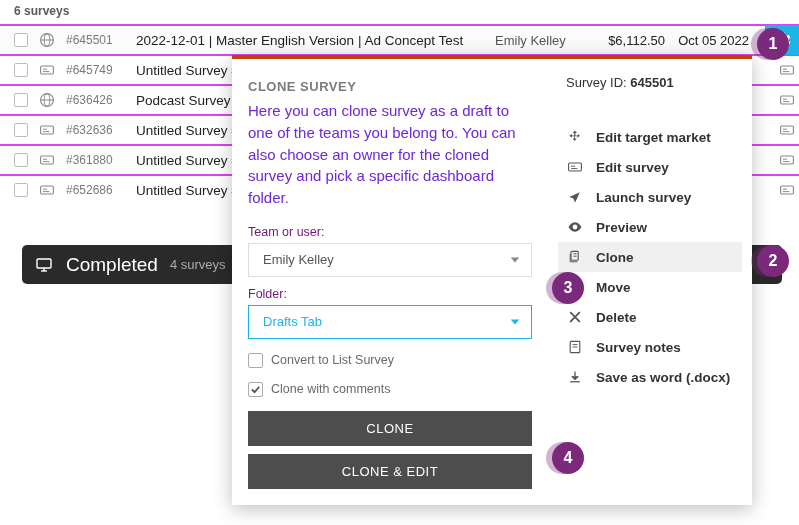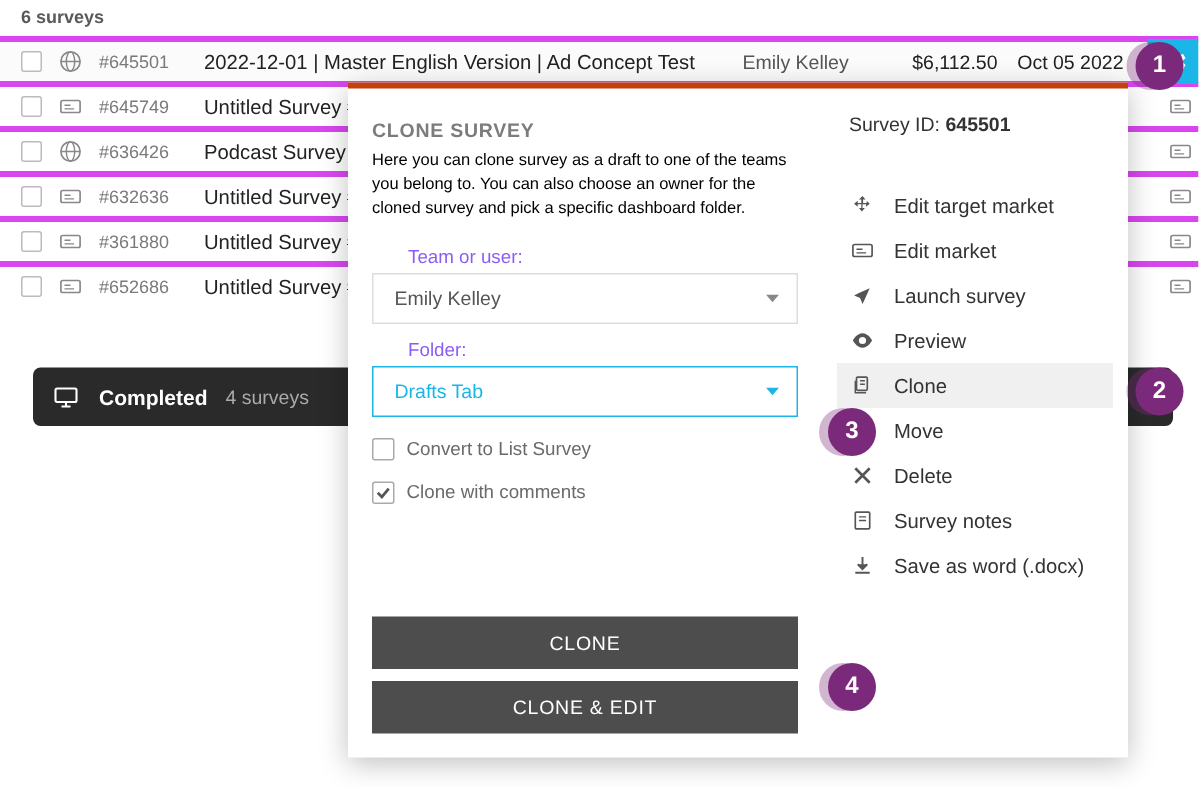--- a/index.html
+++ b/index.html
@@ -17,21 +17,21 @@
     padding: 4px 10px 6px 14px;
     font-weight: 600;
     color: #5a5a5a;
     font-size: 12px;
   }
 
   .row {
     display: flex;
     align-items: center;
     height: 30px;
-    border-top: 4px solid #d946ef;
+    border-top: 2px solid #d946ef;
     padding-left: 14px;
     gap: 10px;
     color: #444;
   }
   .row.highlight { background: #fbfbfb; }
   .chk {
     width: 14px; height: 14px;
     border: 1px solid #bbb;
     border-radius: 2px;
     background: #fff;
@@ -68,21 +68,21 @@
     width: 760px;
     background: #2a2a2a;
     border-radius: 5px;
     display: flex;
     align-items: center;
     color: #fff;
     padding-left: 12px;
     gap: 12px;
   }
   .completed-bar .iconbox { width:20px;height:20px;color:#fff; }
-  .completed-bar .ttl { font-size: 14px; font-weight: 700; }
+  .completed-bar .ttl { font-size: 19px; font-weight: 400; }
   .completed-bar .sub { color: #aaa; font-size: 13px; }
 
   
   .panel {
     position: absolute;
     left: 232px; top: 55px;
     width: 520px;
     height: 450px;
     background: #fff;
     box-shadow: 0 4px 18px rgba(0,0,0,0.25);
@@ -94,26 +94,26 @@
     padding: 20px 16px 16px 16px;
   }
   .panel-left h3 {
     font-size: 13px;
     letter-spacing: .5px;
     color: #7c7c7c;
     font-weight: 600;
     margin-bottom: 6px;
   }
   .panel-left p {
-    color: #000000;
-    font-size: 11px;
+    color: #6d28d9;
+    font-size: 15px;
     line-height: 1.45;
     margin-bottom: 16px;
   }
-  .field-label { color:#8b5cf6; font-size:12.5px; margin-bottom:4px; margin-top:10px;margin-left:24px;}
+  .field-label { color:#701a75; font-size:12.5px; margin-bottom:4px; margin-top:10px;}
   .select {
     height: 34px;
     border: 1px solid #ddd;
     display: flex;
     align-items: center;
     justify-content: space-between;
     padding: 0 10px 0 14px;
     color: #555;
     background:#fff;
   }
@@ -146,20 +146,21 @@
     flex:1;
     padding: 16px 10px 10px 10px;
   }
   .sid { color:#333; font-size:13px; margin-bottom:32px; padding-left:8px;}
   .sid b { font-weight:700;}
   .menu-item {
     display:flex; align-items:center; gap:12px;
     height:30px; padding-left:8px;
     color:#333; font-size:13.5px;
     cursor:pointer;
+    font-weight:bold;
   }
   .menu-item:hover, .menu-item.hl { background:#f0f0f0;}
   .menu-item .mi { width:18px;height:18px;color:#555;display:flex;align-items:center;justify-content:center;}
   .menu-item .mi svg{width:16px;height:16px;}
 
   
   .callout {
     position:absolute;
     width:32px;height:32px;border-radius:50%;
     background:#7b2a7b;
@@ -391,21 +392,21 @@
           </svg>
         </span>
       <span>Edit target market</span>
     </div>
     <div class="menu-item">
       <span class="mi">
           <svg viewBox="0 0 20 20">
             <use href="#i-card"></use>
           </svg>
         </span>
-      <span>Edit market</span>
+      <span>Edit survey</span>
     </div>
     <div class="menu-item">
       <span class="mi">
           <svg viewBox="0 0 20 20">
             <use href="#i-launch"></use>
           </svg>
         </span>
       <span>Launch survey</span>
     </div>
     <div class="menu-item">

